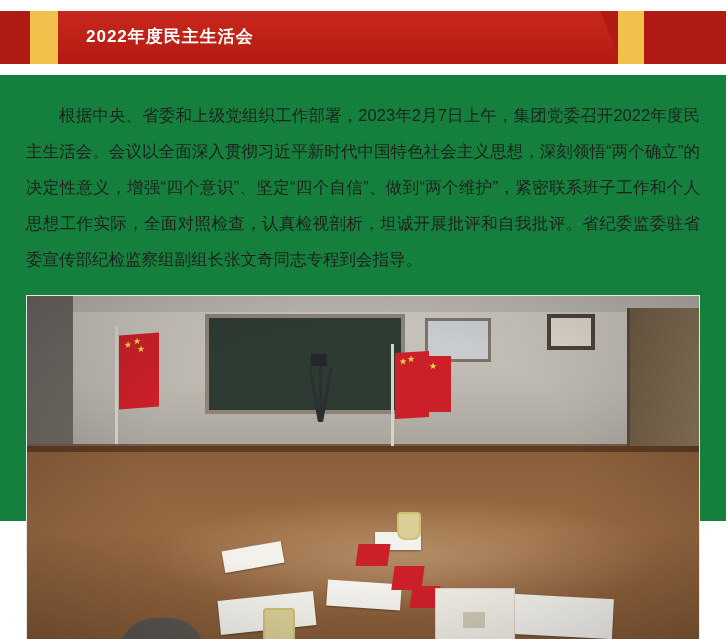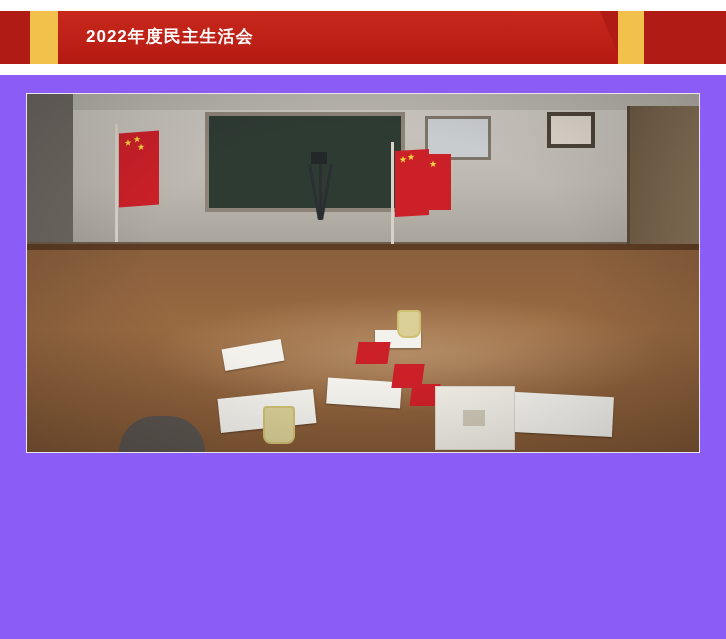--- a/index.html
+++ b/index.html
@@ -9,22 +9,22 @@
   }
   body {
     width: 726px;
     height: 639px;
     font-family: "Liberation Sans", sans-serif;
     overflow: hidden;
   }
   .page {
     position: relative;
     width: 726px;
-    height: 639px;
-    background: #8b5cf6;
+    height: 521px;
+    background: #15803d;
     box-sizing: border-box;
   }
 
   
   .banner {
     position: relative;
     width: 726px;
     height: 75px;
     background: #ffffff;
     overflow: hidden;
@@ -247,20 +247,23 @@
   <div class="banner">
     <div class="banner-left-stub"></div>
     <div class="banner-gold-1"></div>
     <div class="banner-main-inner"></div>
     <div class="banner-angle"></div>
     <div class="banner-gold-2"></div>
     <div class="banner-right"></div>
     <div class="banner-title">2022年度民主生活会</div>
   </div>
 
+  <div class="article">
+    <p class="paragraph">根据中央、省委和上级党组织工作部署，2023年2月7日上午，集团党委召开2022年度民主生活会。会议以全面深入贯彻习近平新时代中国特色社会主义思想，深刻领悟“两个确立”的决定性意义，增强“四个意识”、坚定“四个自信”、做到“两个维护”，紧密联系班子工作和个人思想工作实际，全面对照检查，认真检视剖析，坦诚开展批评和自我批评。省纪委监委驻省委宣传部纪检监察组副组长张文奇同志专程到会指导。</p>
+  </div>
 
   <div class="photo-wrap">
     <div class="photo">
 
       <div class="wall"></div>
       <div class="ceiling-strip"></div>
       <div class="wall-dark"></div>
 
       <div class="blackboard"></div>
       <div class="whiteboard"></div>

